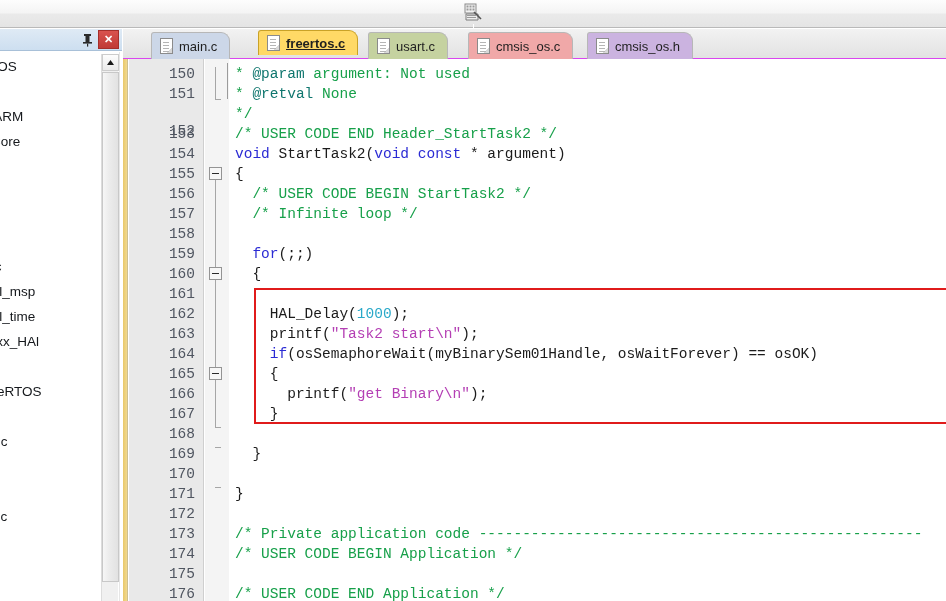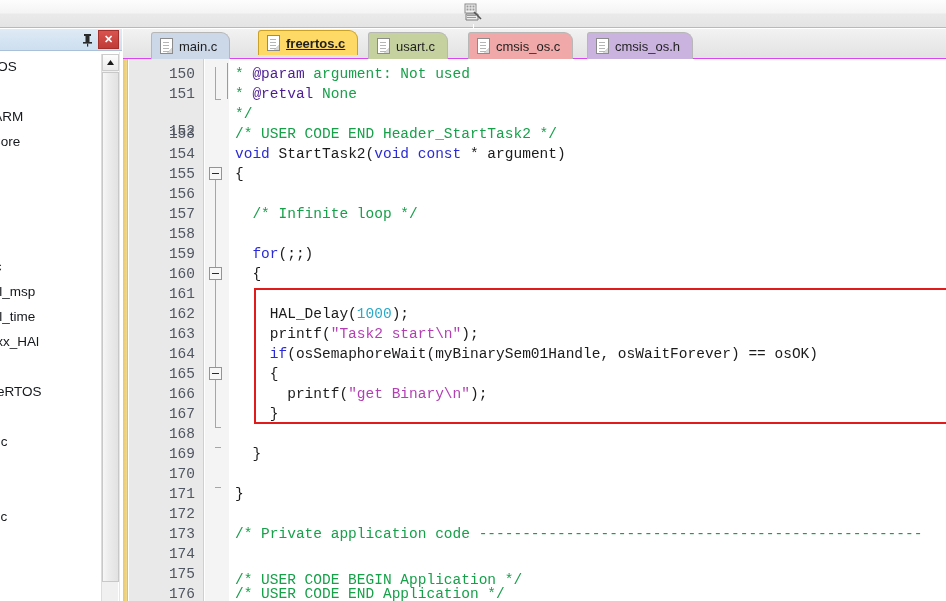--- a/index.html
+++ b/index.html
@@ -237,21 +237,21 @@
   .codeline {
     position: absolute;
     left: 6px;
     height: 20px; line-height: 20px;
     font-family: "Liberation Mono", monospace;
     font-size: 14.5px;
     color: #1b1b1b;
     white-space: pre;
   }
   .cm   { color: #17a04a; }
-  .cmd  { color: #4c1d95; }
+  .cmd  { color: #0f766e; }
   .kw   { color: #2b2bd4; }
   .str  { color: #b43fb4; }
   .num  { color: #2aa9c9; }
 
   
   .foldbox {
     position: absolute;
     left: 4px;
     width: 13px; height: 13px;
     background: #f7f7f7;
@@ -539,37 +539,38 @@
     </div>
     <div id="codearea">
 
       <div class="docbar" style="left:-2px; top:4px; height:36px;"></div>
     <div class="codeline" style="top: 5px;"><span class="cm">* </span><span class="cmd">@param</span><span class="cm"> argument: Not used</span></div>
         <div class="codeline" style="top: 25px;"><span class="cm">* </span><span class="cmd">@retval</span><span class="cm"> None</span></div>
         <div class="codeline" style="top: 45px;"><span class="cm">*/</span></div>
         <div class="codeline" style="top: 65px;"><span class="cm">/* USER CODE END Header_StartTask2 */</span></div>
         <div class="codeline" style="top: 85px;"><span class="kw">void</span> StartTask2(<span class="kw">void</span> <span class="kw">const</span> * argument)</div>
         <div class="codeline" style="top: 105px;">{</div>
+        <div class="codeline" style="top: 125px;">  <span class="cm">/* USER CODE BEGIN StartTask2 */</span></div>
         <div class="codeline" style="top: 145px; text-align: right;">  <span class="cm">/* Infinite loop */</span></div>
         <div class="codeline" style="top: 165px;"></div>
         <div class="codeline" style="top: 185px;">  <span class="kw">for</span>(;;)</div>
         <div class="codeline" style="top: 205px;">  {</div>
         <div class="codeline" style="top: 225px;"></div>
         <div class="codeline" style="top: 245px;">    HAL_Delay(<span class="num">1000</span>);</div>
         <div class="codeline" style="top: 265px;">    printf(<span class="str">"Task2 start\n"</span>);</div>
         <div class="codeline" style="top: 285px;">    <span class="kw">if</span>(osSemaphoreWait(myBinarySem01Handle, osWaitForever) == osOK)</div>
         <div class="codeline" style="top: 305px;">    {</div>
         <div class="codeline" style="top: 325px;">      printf(<span class="str">"get Binary\n"</span>);</div>
         <div class="codeline" style="top: 345px;">    }</div>
         <div class="codeline" style="top: 365px;"></div>
         <div class="codeline" style="top: 385px;">  }</div>
         <div class="codeline" style="top: 425px;">}</div>
         <div class="codeline" style="top: 445px;"></div>
         <div class="codeline" style="top: 465px;"><span class="cm">/* Private application code ---------------------------------------------------</span></div>
-        <div class="codeline" style="top: 485px; margin-top: 26px;"><span class="cm">/* USER CODE BEGIN Application */</span></div>
+        <div class="codeline" style="top: 485px;"><span class="cm">/* USER CODE BEGIN Application */</span></div>
         <div class="codeline" style="top: 505px;"></div>
         <div class="codeline" style="top: 525px;"><span class="cm">/* USER CODE END Application */</span></div>
       </div>
 
     <div id="redbox"></div>
   </div>
 
 </div>
 
 </body></html>

